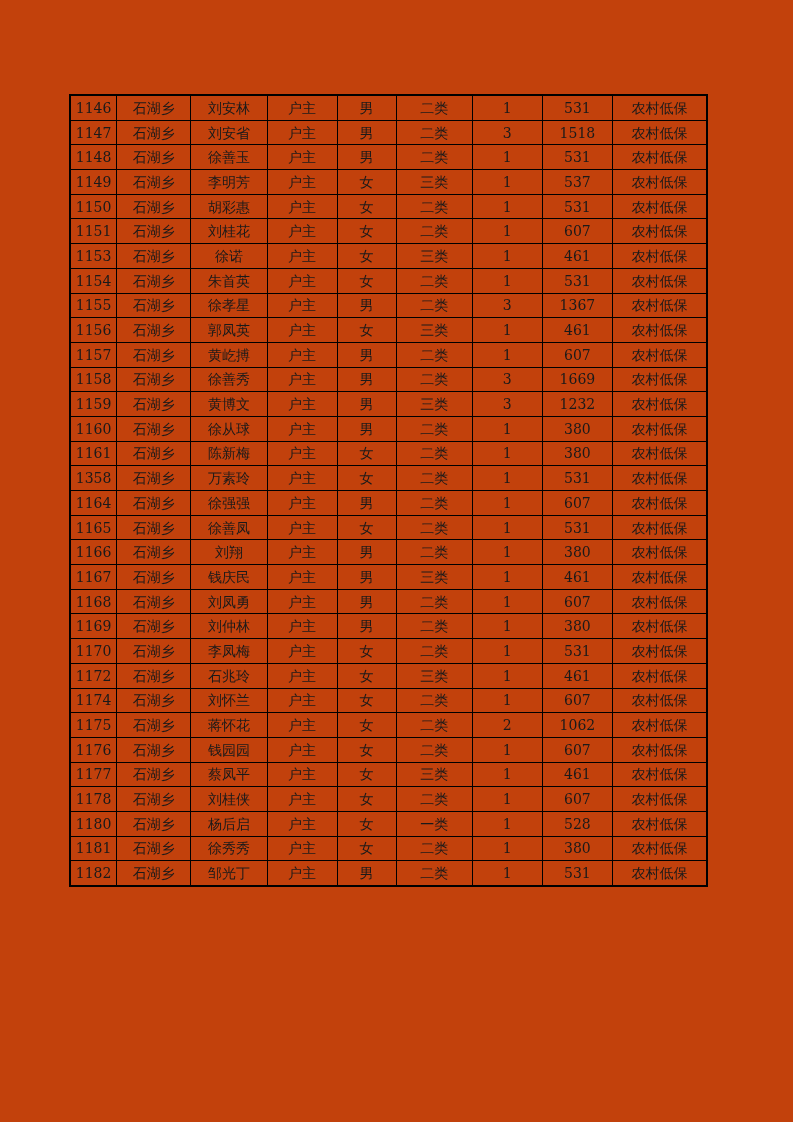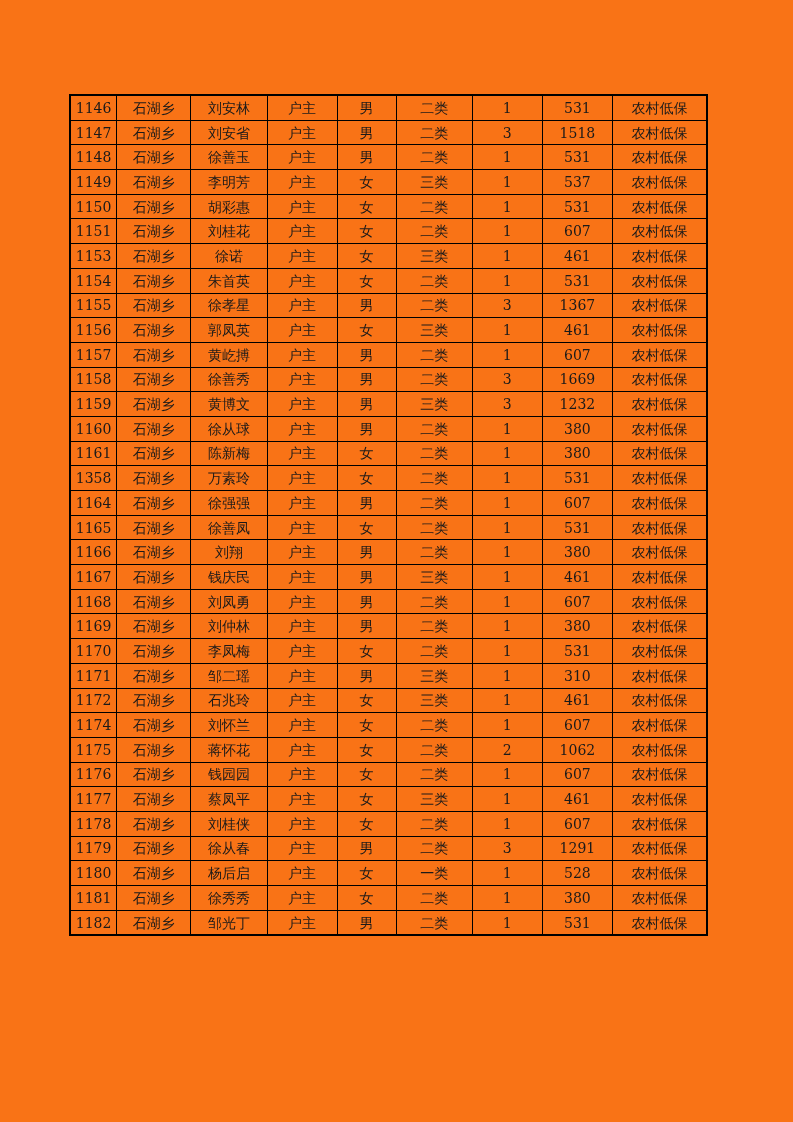--- a/index.html
+++ b/index.html
@@ -4,21 +4,21 @@
 <style>
   html, body {
     margin: 0;
     padding: 0;
     background: #ffffff;
   }
   .page {
     position: relative;
     width: 793px;
     height: 1122px;
-    background: #f97316;
+    background: #c2410c;
     overflow: hidden;
     font-family: "DejaVu Serif", "Liberation Serif", serif;
   }
   table.roster {
     position: absolute;
     left: 69px;
     top: 94px;
     width: 639px;
     border-collapse: collapse;
     table-layout: fixed;
@@ -301,31 +301,20 @@
           <td>石湖乡</td>
           <td>李凤梅</td>
           <td>户主</td>
           <td>女</td>
           <td>二类</td>
           <td>1</td>
           <td>531</td>
           <td>农村低保</td>
         </tr>
         <tr>
-          <td>1171</td>
-          <td>石湖乡</td>
-          <td>邹二瑶</td>
-          <td>户主</td>
-          <td>男</td>
-          <td>三类</td>
-          <td>1</td>
-          <td>310</td>
-          <td>农村低保</td>
-        </tr>
-        <tr>
           <td>1172</td>
           <td>石湖乡</td>
           <td>石兆玲</td>
           <td>户主</td>
           <td>女</td>
           <td>三类</td>
           <td>1</td>
           <td>461</td>
           <td>农村低保</td>
         </tr>
@@ -375,31 +364,20 @@
         </tr>
         <tr>
           <td>1178</td>
           <td>石湖乡</td>
           <td>刘桂侠</td>
           <td>户主</td>
           <td>女</td>
           <td>二类</td>
           <td>1</td>
           <td>607</td>
-          <td>农村低保</td>
-        </tr>
-        <tr>
-          <td>1179</td>
-          <td>石湖乡</td>
-          <td>徐从春</td>
-          <td>户主</td>
-          <td>男</td>
-          <td>二类</td>
-          <td>3</td>
-          <td>1291</td>
           <td>农村低保</td>
         </tr>
         <tr>
           <td>1180</td>
           <td>石湖乡</td>
           <td>杨后启</td>
           <td>户主</td>
           <td>女</td>
           <td>一类</td>
           <td>1</td>

